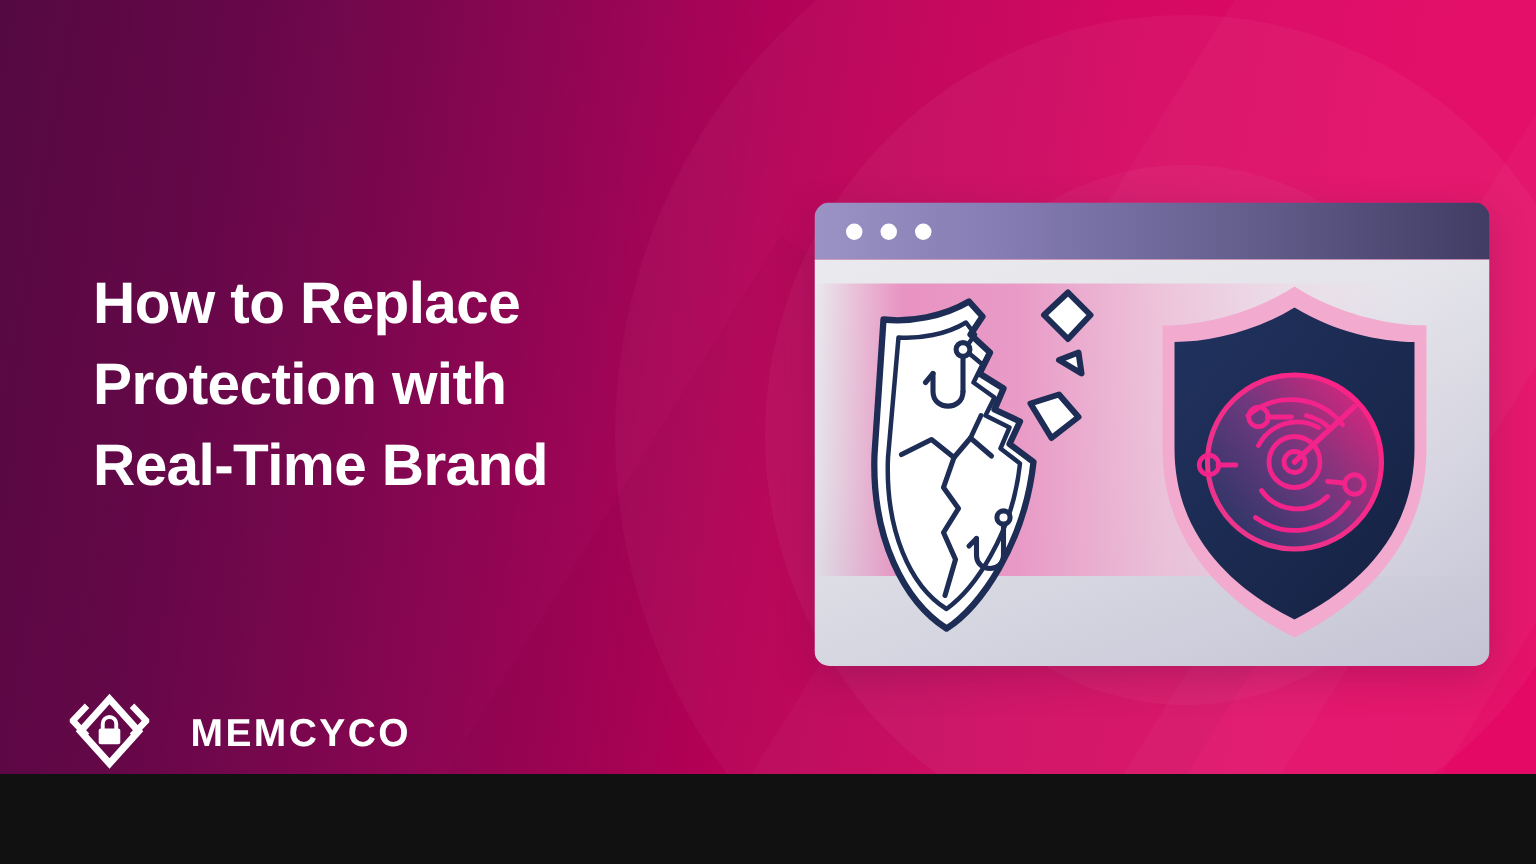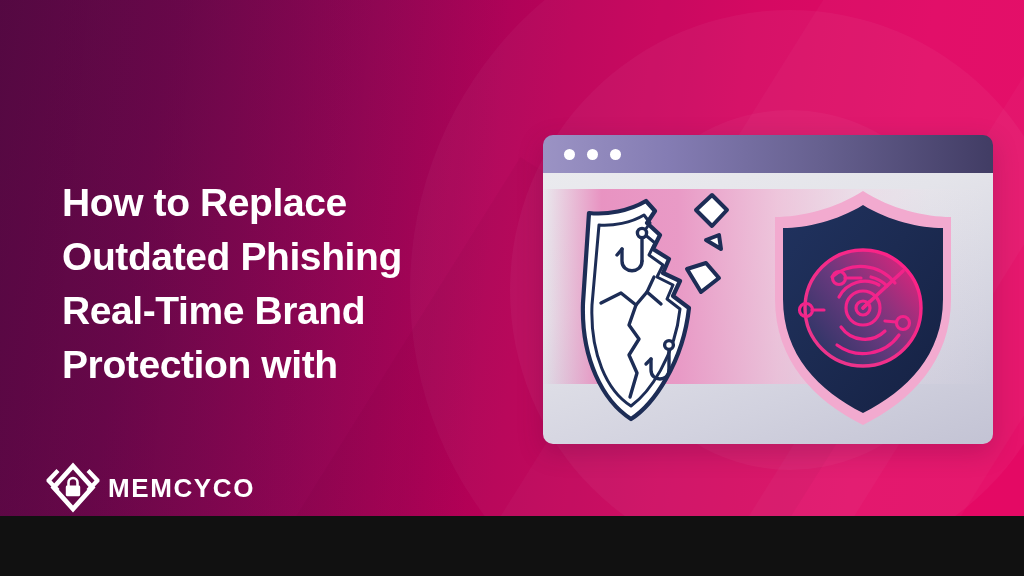--- a/index.html
+++ b/index.html
@@ -93,21 +93,21 @@
   }
   .headline .ln { display: block; white-space: nowrap; }
 
   
   .logo {
     position: absolute;
     left: 44px;
     top: 462px;
     display: flex;
     align-items: center;
-    gap: 6px;
+    gap: 25px;
   }
   .logo-mark { width: 58px; height: 52px; display: block; }
   .logo-word {
     color: #ffffff;
     font-size: 26px;
     font-weight: bold;
     letter-spacing: 1.6px;
   }
 
   
@@ -169,23 +169,22 @@
   <div class="bg-band bg-b1"></div>
   <div class="bg-band bg-b2"></div>
   <div class="bg-circle bg-c1"></div>
   <div class="bg-circle bg-c2"></div>
   <div class="bg-circle bg-c3"></div>
   <div class="bg-band bg-b3"></div>
   <div class="bg-darkveil"></div>
 
   <h1 class="headline">
     <span class="ln">How to Replace</span>
-    <span class="ln">Outdated Phishing</span>
+    <span class="ln">Protection with</span>
     <span class="ln">Real-Time Brand</span>
-    <span class="ln">Protection with</span>
   </h1>
 
   <div class="logo">
     <span>
       <svg class="logo-mark" viewBox="0 0 58 52" fill="none" aria-hidden="true">
 
         <path d="M12.5 7 L2.5 17.5 L2.5 19.5 L12.5 30 L15.5 27 L7.5 18.5 L15.5 10 Z" fill="#ffffff"></path>
 
         <path d="M45.5 7 L55.5 17.5 L55.5 19.5 L45.5 30 L42.5 27 L50.5 18.5 L42.5 10 Z" fill="#ffffff"></path>
 

